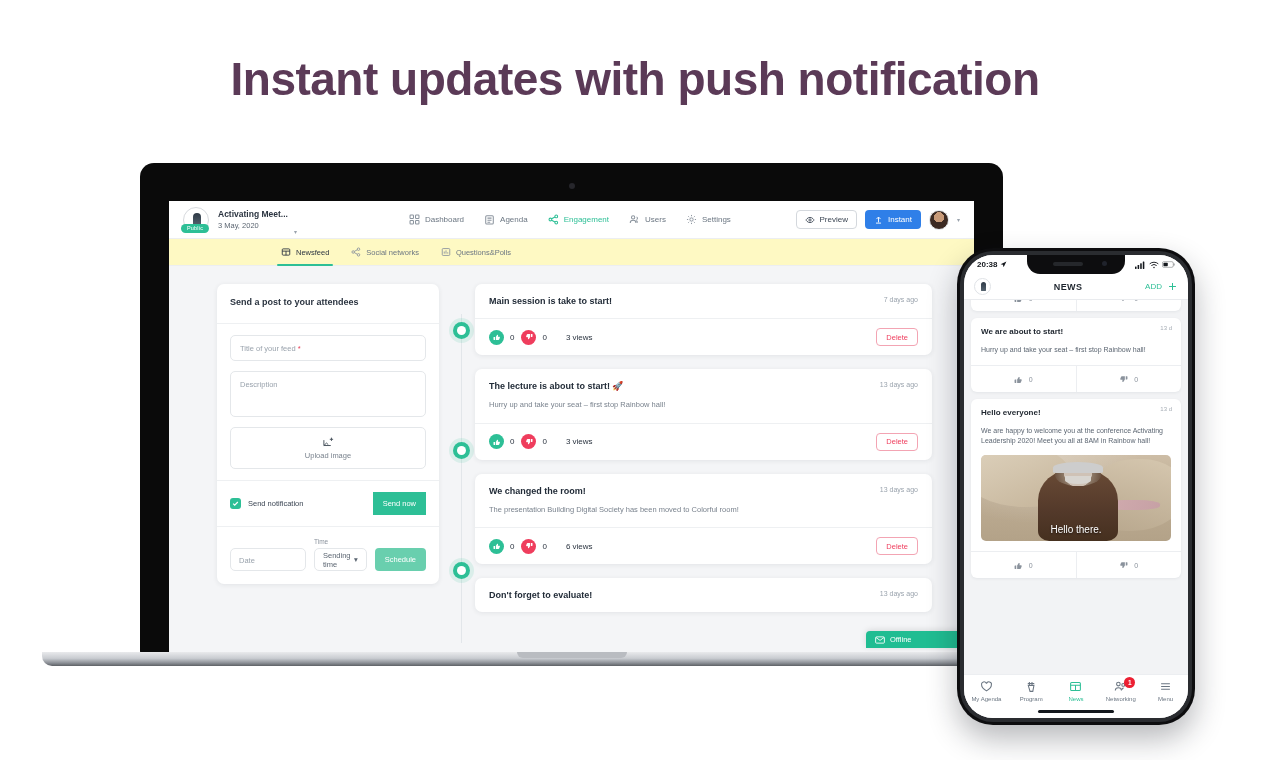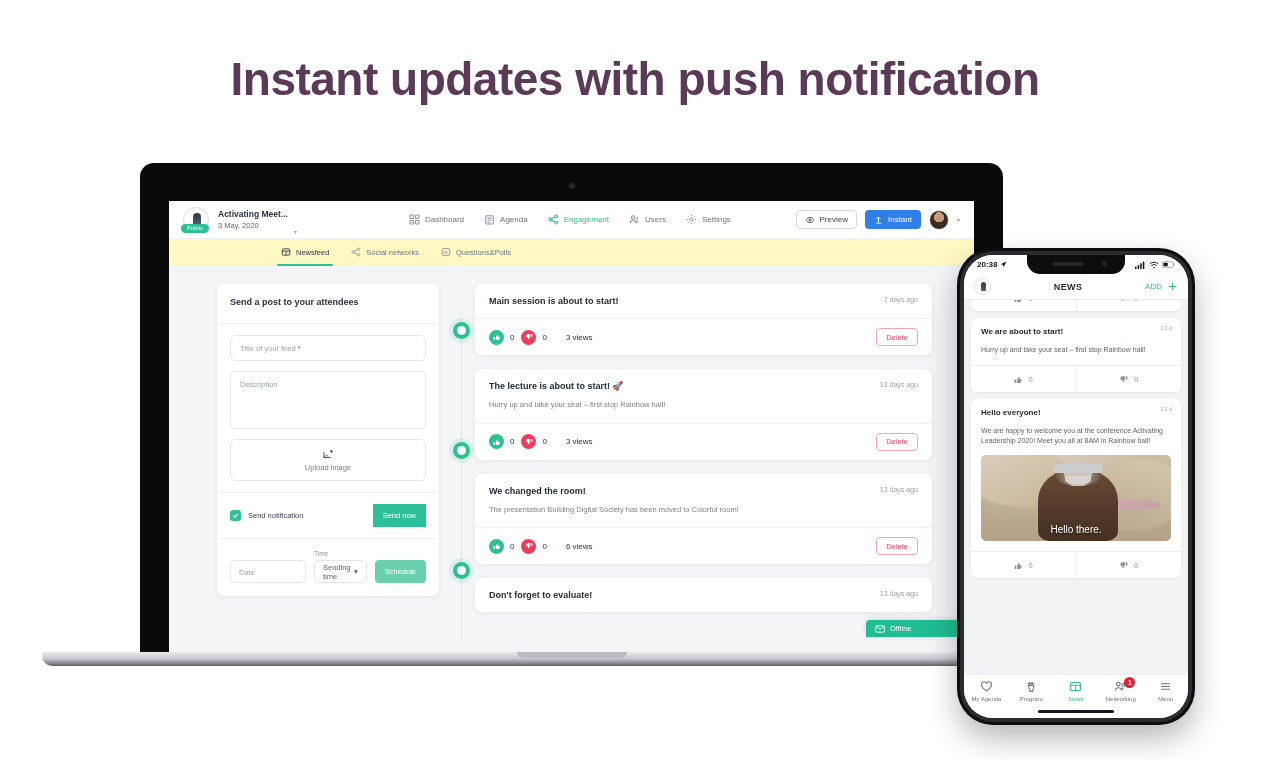--- a/index.html
+++ b/index.html
@@ -112,21 +112,21 @@
   .card { background: #fff; border-radius: 7px; box-shadow: 0 1px 5px rgba(40,50,70,.09); }
 
   .compose-head { padding: 13px 13px 16px; font-size: 9px; font-weight: bold; color: #2b3440;
                   border-bottom: 1px solid #eef0f2; }
   .compose-body { padding: 11px 13px 0; }
   .field {
     border: 1px solid #e4e7ea; border-radius: 5px; background: #fff;
     font-size: 7.5px; color: #9aa3ad; padding: 8px 9px; margin-bottom: 10px;
   }
   .field.title { height: 26px; padding-top: 8px; }
-  .field.desc { height: 58px; }
+  .field.desc { height: 46px; }
   .req { color: #e8415a; }
   .upload {
     border: 1px solid #e4e7ea; border-radius: 5px; height: 42px;
     display: flex; flex-direction: column; align-items: center; justify-content: center;
     gap: 3px; color: #7a838e; font-size: 7.5px;
   }
   .compose-foot {
     display: flex; align-items: center; padding: 11px 13px;
     border-top: 1px solid #eef0f2; margin-top: 11px;
   }
@@ -185,21 +185,21 @@
   .react-ico.up { background: #2dbf96; }
   .react-ico.down { background: #ef3d5d; }
   .react-n { font-size: 8px; color: #2b3440; }
   .views { font-size: 8px; color: #2b3440; margin-left: 12px; }
   .btn-del {
     margin-left: auto; border: 1px solid #f3a4b3; color: #ef3d5d; background: #fff;
     border-radius: 4px; height: 18px; padding: 0 9px; font-size: 7.5px; cursor: pointer;
   }
 
   .offline {
-    position: absolute; right: 10px; bottom: 16px; width: 98px; height: 17px;
+    position: absolute; right: 10px; bottom: 5px; width: 98px; height: 17px;
     background: #20bd92; border-radius: 4px 4px 0 0; color: #fff;
     display: flex; align-items: center; gap: 5px; padding: 0 9px; font-size: 7.5px;
     box-shadow: 0 -1px 6px rgba(0,0,0,.12);
   }
 
   
   .phone { position: absolute; left: 957px; top: 248px; width: 238px; height: 477px; }
   .phone-shadow {
     position: absolute; inset: 0; border-radius: 36px;
     background: #0d0d0f;
@@ -449,21 +449,21 @@
           <div class="timeline">
             <div class="tl-line"></div>
             <div class="tl-dot" style="top:38px"></div>
             <div class="tl-dot" style="top:158px"></div>
             <div class="tl-dot" style="top:278px"></div>
           </div>
 
           <div class="card post">
             <div class="post-top">
               <div class="post-row">
-                <div class="post-title">Main session is about to start!</div>
+                <div class="post-title">Main session is take to start!</div>
                 <div class="post-time">7 days ago</div>
               </div>
             </div>
             <div class="post-foot">
               <div class="react">
                 <span class="react-ico up">
                   <svg width="8" height="8" viewBox="0 0 16 16" fill="#fff">
                       <path d="M5.6 14h5.2c.7 0 1.3-.4 1.5-1l1.4-3.6c.3-.9-.3-1.8-1.2-1.8H9.7l.5-2.6c.1-.7-.4-1.4-1.1-1.4-.4 0-.8.2-1 .6L5.6 8.2V14zM1.8 14h2.2V8H1.8C1.4 8 1 8.4 1 8.8v4.4c0 .4.4.8.8.8z"></path>
                     </svg>
                 </span>

